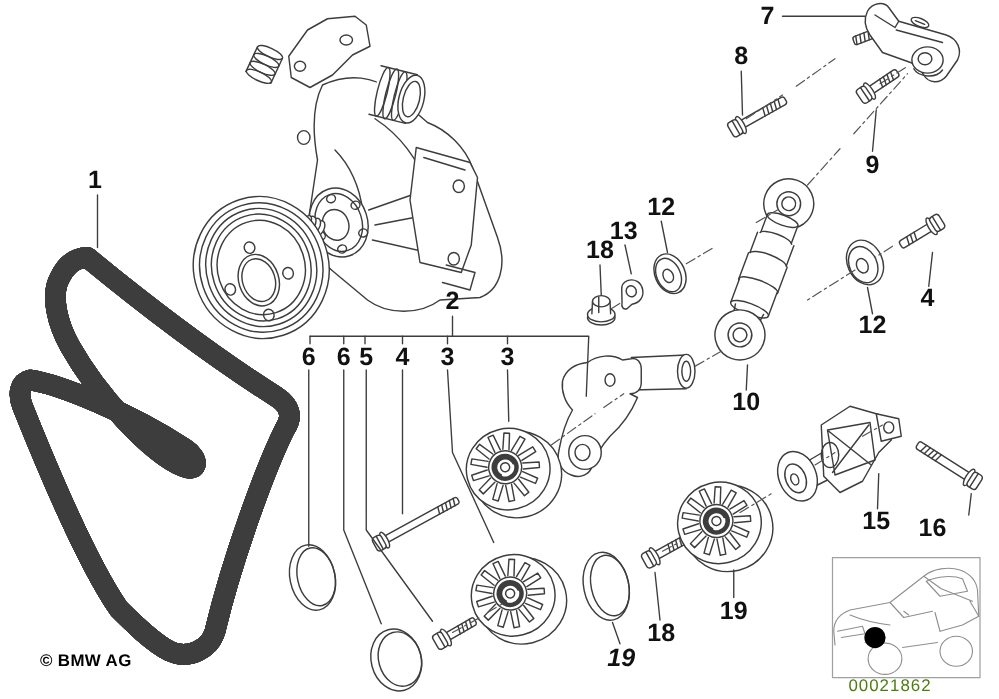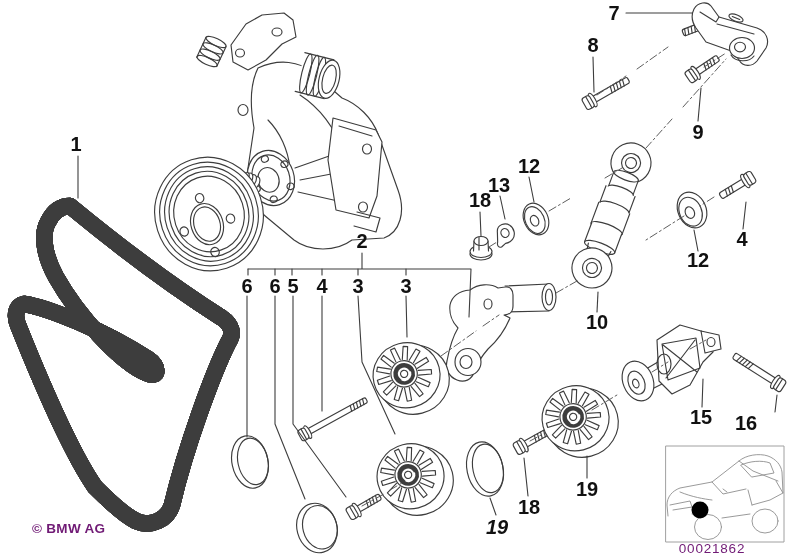--- a/index.html
+++ b/index.html
@@ -7,23 +7,23 @@
     --boxborder:#a0a0a0; --dot:#000000; --bg:#ffffff;
   }
   html,body{margin:0;padding:0;background:#fff;}
   #stage{position:relative;width:799px;height:559px;background:var(--bg);overflow:hidden;
          font-family:"Liberation Sans",sans-serif;}
   #art{position:absolute;left:0;top:0;}
   .part-label{position:absolute;transform:translate(-50%,-50%);
     font:700 20px "Liberation Sans",sans-serif;color:var(--label);
     letter-spacing:0;cursor:pointer;user-select:none;line-height:1;}
   .copyright{position:absolute;left:32px;top:521px;
-    font:700 13.5px "Liberation Sans",sans-serif;color:#701a75;letter-spacing:.3px;}
+    font:700 13.5px "Liberation Sans",sans-serif;color:#000000;letter-spacing:.3px;}
   .image-number{position:absolute;left:712px;top:541px;transform:translateX(-50%);
-    font:400 13.5px "Liberation Sans",sans-serif;color:#701a75;letter-spacing:.8px;}
+    font:400 13.5px "Liberation Sans",sans-serif;color:#4d7c0f;letter-spacing:.8px;}
   svg *{vector-effect:non-scaling-stroke;}
 </style>
 </head>
 <body>
 
 <div id="stage">
 
 <svg id="art" width="799" height="559" viewBox="0 0 799 559" fill="none" stroke="#3d3d3d" stroke-width="1.15" stroke-linecap="round" stroke-linejoin="round">
 
   <g>

